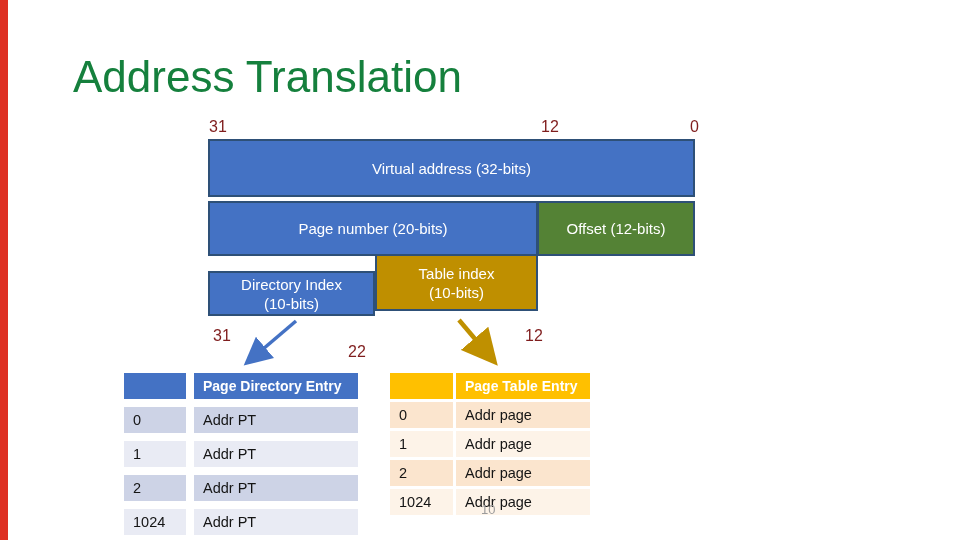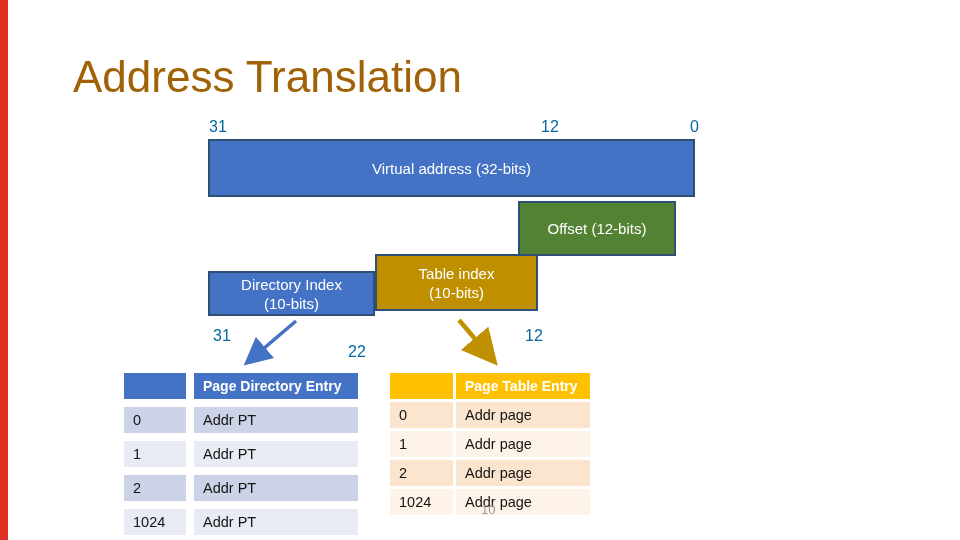--- a/index.html
+++ b/index.html
@@ -3,40 +3,40 @@
 <meta charset="utf-8">
 <style>
   html,body{margin:0;padding:0;background:#ffffff;}
   .slide{
     position:relative;width:960px;height:540px;background:#ffffff;overflow:hidden;
     font-family:"Liberation Sans","DejaVu Sans",sans-serif;color:#1a1a1a;
   }
   .redbar{position:absolute;left:0;top:0;width:8px;height:540px;background:#de3023;}
   .title{
     position:absolute;left:73px;top:52px;margin:0;font-size:44px;font-weight:400;
-    color:#a16207;letter-spacing:0px;white-space:nowrap;
+    color:#15803d;letter-spacing:0px;white-space:nowrap;
   }
-  .bitlabel{position:absolute;font-size:16px;color:#0369a1;white-space:nowrap;}
+  .bitlabel{position:absolute;font-size:16px;color:#7f1d1d;white-space:nowrap;}
   .b31t{left:209px;top:118px;}
   .b12t{left:541px;top:118px;}
   .b0t {left:690px;top:118px;}
   .b31m{left:213px;top:327px;}
   .b22m{left:348px;top:343px;}
   .b12m{left:525px;top:327px;}
   .box{
     position:absolute;box-sizing:border-box;border:2px solid #2e5077;
     display:flex;flex-direction:column;align-items:center;justify-content:center;
     color:#ffffff;font-size:15px;line-height:19px;text-align:right;
   }
   .box.blue{background:#4472c4;}
   .box.green{background:#548235;}
   .box.gold{background:#bf8f00;}
   .vabox {left:208px;top:139px;width:487px;height:58px;}
   .pnbox {left:208px;top:201px;width:330px;height:55px;}
-  .ofbox {left:518px;top:201px;width:158px;height:55px;}
+  .ofbox {left:537px;top:201px;width:158px;height:55px;}
   .dibox {left:208px;top:271px;width:167px;height:45px;}
   .tibox {left:375px;top:254px;width:163px;height:57px;}
   .arrows{position:absolute;left:0;top:0;width:960px;height:540px;pointer-events:none;}
   .tbl{position:absolute;display:grid;column-gap:3px;row-gap:3px;}
   .tbl-left {left:124px;top:373px;grid-template-columns:62px 164px;gap:8px;}
   .tbl-right{left:390px;top:373px;grid-template-columns:63px 134px;}
   .cell{
     box-sizing:border-box;height:26px;display:flex;align-items:center;
     padding-left:9px;font-size:14.5px;color:#141414;white-space:nowrap;
   }
@@ -59,20 +59,23 @@
   <h1 class="title">Address Translation</h1>
 
   <div class="bitlabel b31t">31</div>
   <div class="bitlabel b12t">12</div>
   <div class="bitlabel b0t">0</div>
 
   <div class="box blue vabox">
     <span>Virtual address (32-bits)</span>
   </div>
 
+  <div class="box blue pnbox">
+    <span>Page number (20-bits)</span>
+  </div>
   <div class="box green ofbox">
     <span>Offset (12-bits)</span>
   </div>
 
   <div class="box blue dibox">
     <span>Directory Index</span>
     <span>(10-bits)</span>
   </div>
   <div class="box gold tibox">
     <span>Table index</span>

